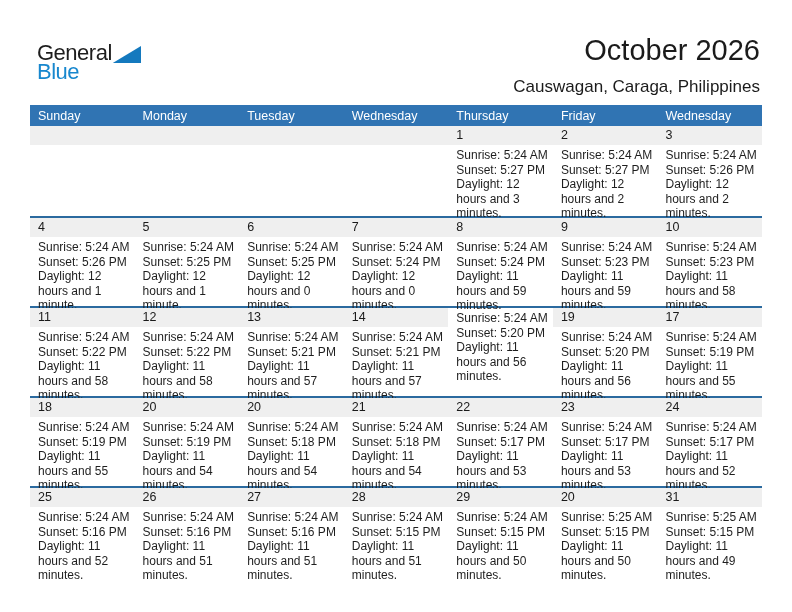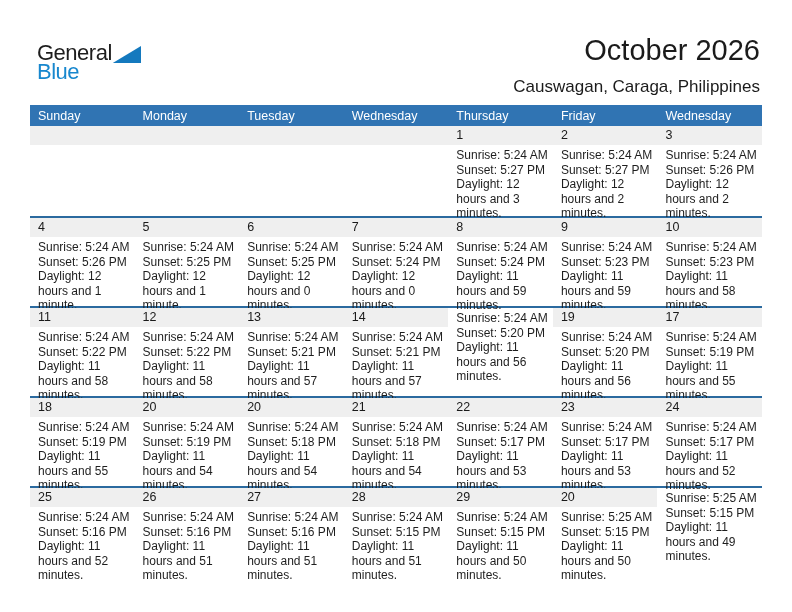--- a/index.html
+++ b/index.html
@@ -358,20 +358,21 @@
           </div>
           <div class="day-cell">
             <div class="day-band">20</div>
             <div class="day-details">
               <div class="detail-line">Sunrise: 5:25 AM</div>
               <div class="detail-line">Sunset: 5:15 PM</div>
               <div class="detail-line">Daylight: 11 hours and 50 minutes.</div>
             </div>
           </div>
           <div class="day-cell">
+            <div class="day-band">31</div>
             <div class="day-details">
               <div class="detail-line">Sunrise: 5:25 AM</div>
               <div class="detail-line">Sunset: 5:15 PM</div>
               <div class="detail-line">Daylight: 11 hours and 49 minutes.</div>
             </div>
           </div>
         </div>
       </div>
   </div>
 

